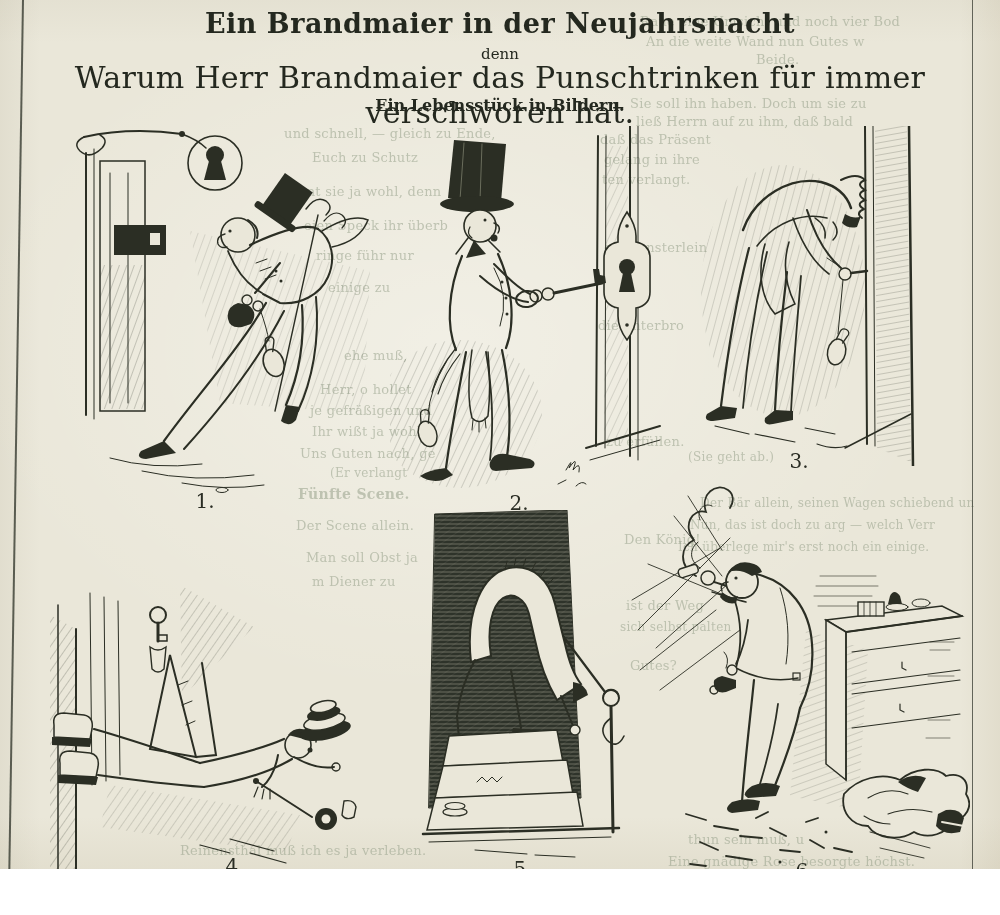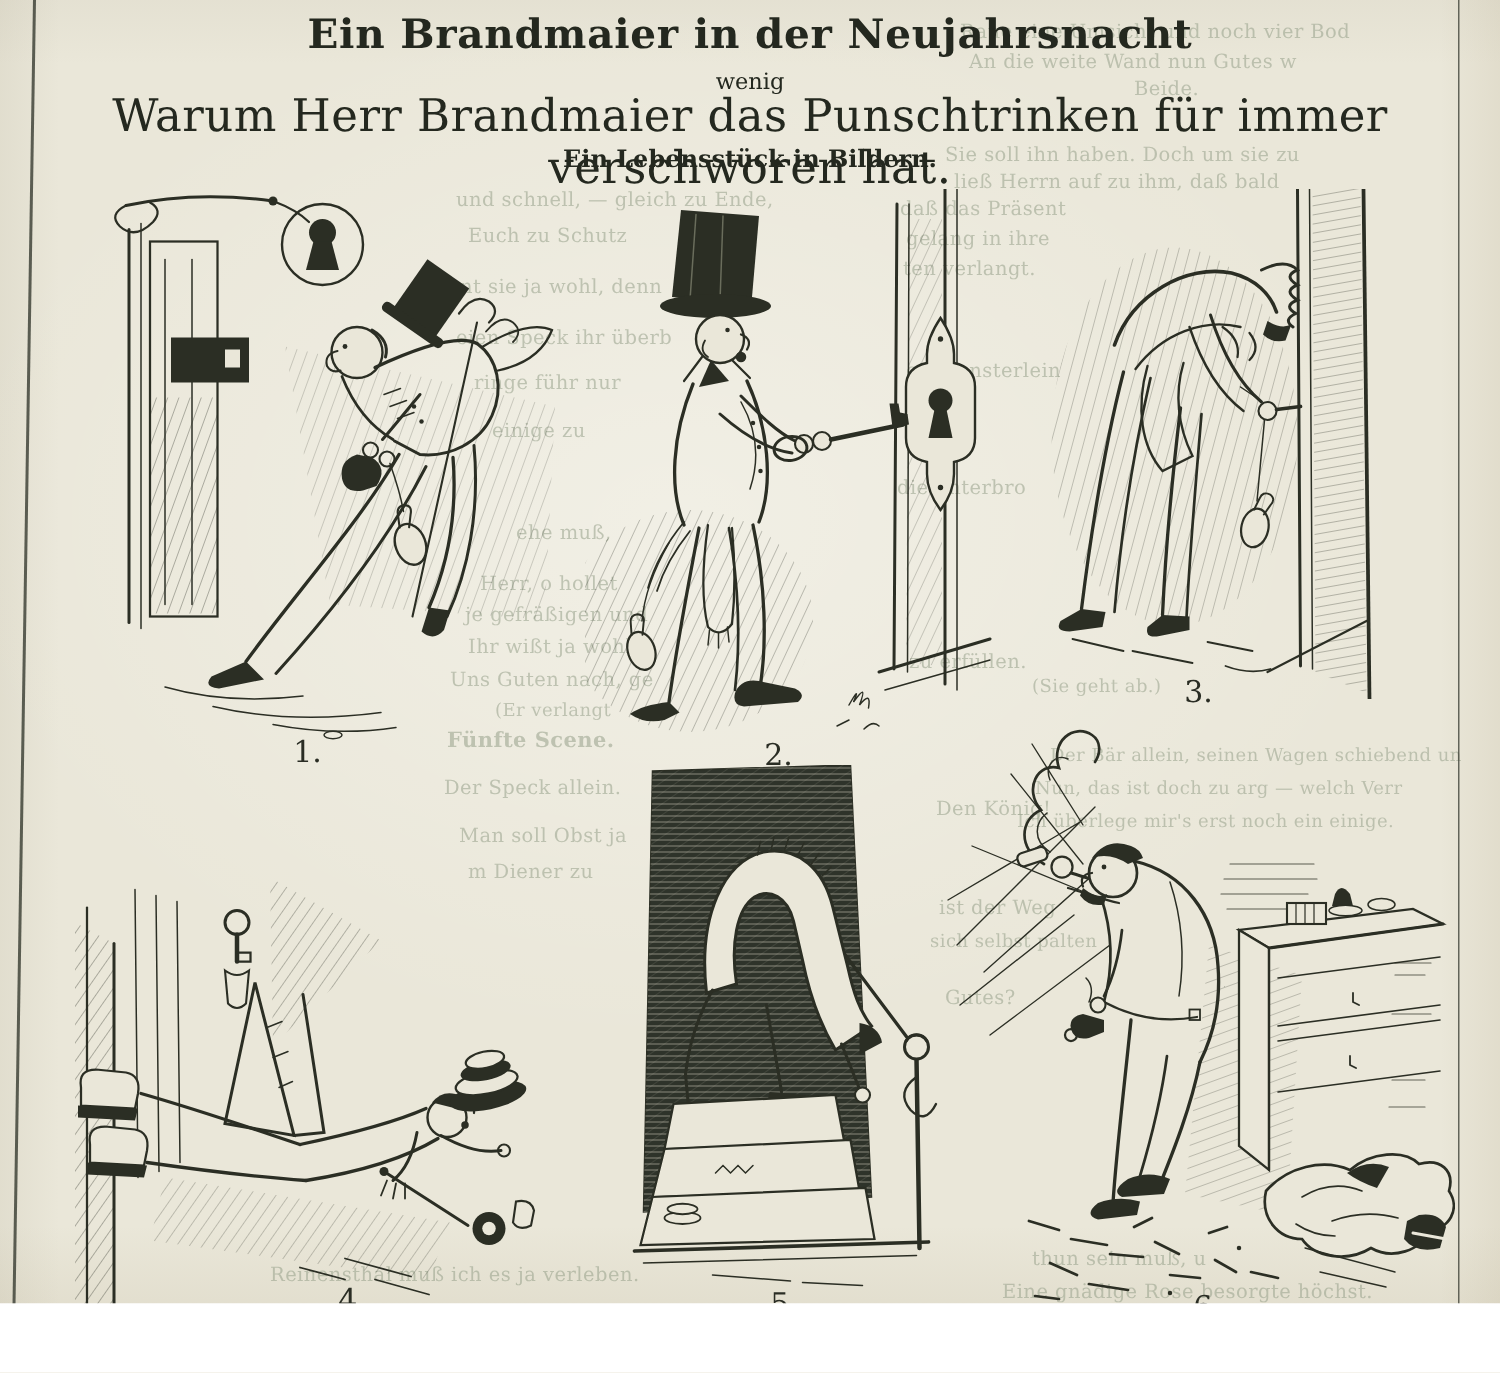--- a/index.html
+++ b/index.html
@@ -46,54 +46,54 @@
   <span class="ghost" style="left:756px;top:52px">Beide.</span>
   <span class="ghost" style="left:630px;top:96px">Sie soll ihn haben. Doch um sie zu</span>
   <span class="ghost" style="left:636px;top:114px">ließ Herrn auf zu ihm, daß bald</span>
   <span class="ghost" style="left:600px;top:132px">daß das Präsent</span>
   <span class="ghost" style="left:604px;top:152px">gelang in ihre</span>
   <span class="ghost" style="left:602px;top:172px">ten verlangt.</span>
   <span class="ghost" style="left:604px;top:240px">ein Fensterlein</span>
   <span class="ghost" style="left:598px;top:318px">die unterbro</span>
   <span class="ghost" style="left:606px;top:434px">zu erfüllen.</span>
   <span class="ghost s" style="left:688px;top:450px">(Sie geht ab.)</span>
-  <span class="ghost" style="left:304px;top:126px">und schnell, — gleich zu Ende,</span>
+  <span class="ghost" style="left:284px;top:126px">und schnell, — gleich zu Ende,</span>
   <span class="ghost" style="left:312px;top:150px">Euch zu Schutz</span>
   <span class="ghost" style="left:298px;top:184px">nnt sie ja wohl, denn</span>
   <span class="ghost" style="left:304px;top:218px">eien Speck ihr überb</span>
   <span class="ghost" style="left:316px;top:248px">ringe führ nur</span>
   <span class="ghost" style="left:328px;top:280px">einige zu</span>
   <span class="ghost" style="left:344px;top:348px">ehe muß,</span>
   <span class="ghost" style="left:320px;top:382px">Herr, o hollet</span>
   <span class="ghost" style="left:310px;top:403px">je gefräßigen und</span>
   <span class="ghost" style="left:312px;top:424px">Ihr wißt ja wohl,</span>
   <span class="ghost" style="left:300px;top:446px">Uns Guten nach, ge</span>
   <span class="ghost s" style="left:330px;top:466px">(Er verlangt</span>
   <span class="ghost b" style="left:298px;top:486px">Fünfte Scene.</span>
-  <span class="ghost" style="left:296px;top:518px">Der Speck allein.</span>
+  <span class="ghost" style="left:296px;top:518px">Der Scene allein.</span>
   <span class="ghost" style="left:306px;top:550px">Man soll Obst ja</span>
   <span class="ghost" style="left:312px;top:574px">m Diener zu</span>
   <span class="ghost" style="left:624px;top:532px">Den König!</span>
   <span class="ghost" style="left:626px;top:598px">ist der Weg</span>
   <span class="ghost s" style="left:620px;top:620px">sich selbst palten</span>
   <span class="ghost" style="left:630px;top:658px">Gutes?</span>
   <span class="ghost s" style="left:700px;top:496px">Der Bär allein, seinen Wagen schiebend un</span>
   <span class="ghost s" style="left:690px;top:518px">Nun, das ist doch zu arg — welch Verr</span>
   <span class="ghost s" style="left:678px;top:540px">Ich überlege mir's erst noch ein einige.</span>
   <span class="ghost" style="left:688px;top:832px">thun sein muß, u</span>
   <span class="ghost" style="left:668px;top:854px">Eine gnädige Rose besorgte höchst.</span>
   <span class="ghost" style="left:180px;top:843px">Reinensthal muß ich es ja verleben.</span>
 
   <div class="rule rule-left"></div>
   <div class="rule rule-right"></div>
   <div class="rule rule-bottom"></div>
 
   <div class="masthead">
     <div class="title-main">Ein Brandmaier in der Neujahrsnacht</div>
-    <div class="title-oder">wenig</div>
+    <div class="title-oder">denn</div>
     <div class="title-sub">Warum Herr Brandmaier das Punschtrinken für immer verschworen hat.</div>
     <div class="title-caption">Ein Lebensstück in Bildern.</div>
   </div>
 
   <div class="panel" style="left:70px;top:113px">
     <svg width="320" height="382" viewBox="0 0 320 382">
       <defs>
         <pattern id="h1" width="7" height="7" patternUnits="userSpaceOnUse" patternTransform="rotate(20)">
           <line x1="0" y1="0" x2="0" y2="7" stroke="#2b2e24" stroke-width="0.8"></line>
         </pattern>

